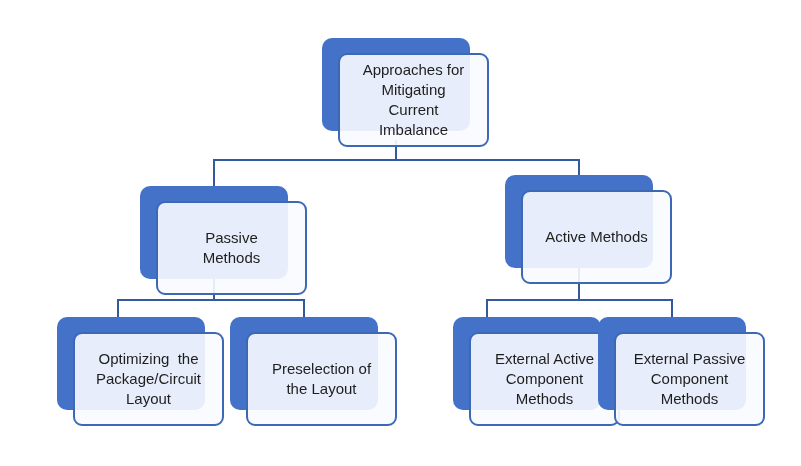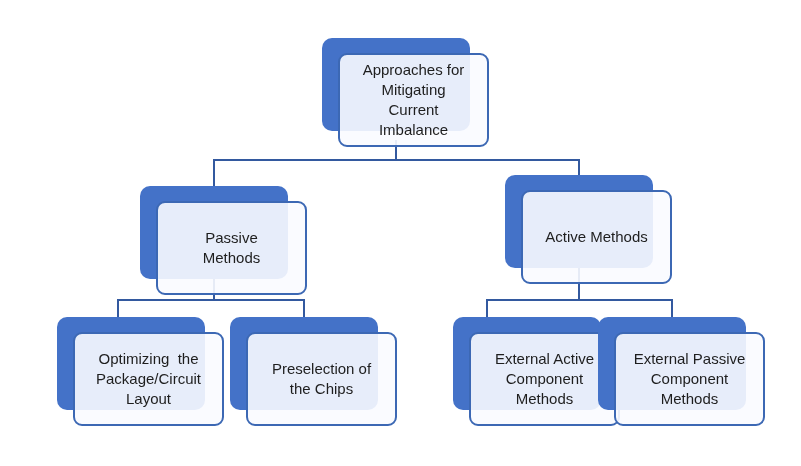--- a/index.html
+++ b/index.html
@@ -113,21 +113,21 @@
       <span class="label">Optimizing  the
 Package/Circuit
 Layout</span>
     </div>
   </div>
 
   <div class="node" style="left:230px; top:317px;">
     <div class="back"></div>
     <div class="front">
       <span class="label">Preselection of
-the Chips</span>
+the Layout</span>
     </div>
   </div>
 
   <div class="node" style="left:413px; top:317px;margin-left:40px;">
     <div class="back"></div>
     <div class="front">
       <span class="label">External Active
 Component
 Methods</span>
     </div>

